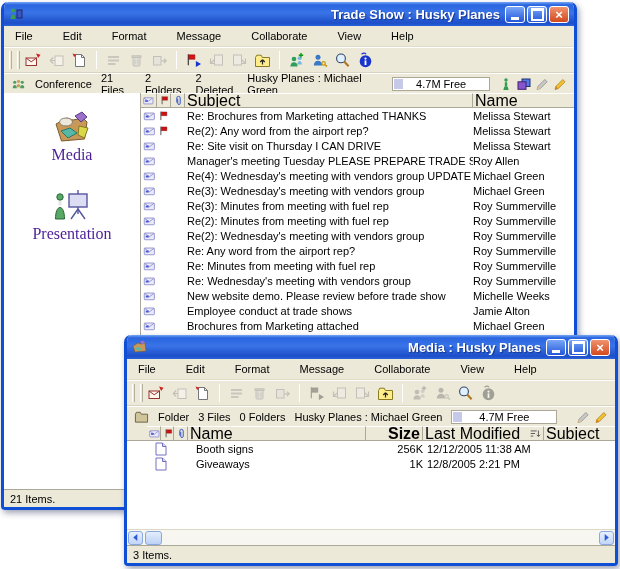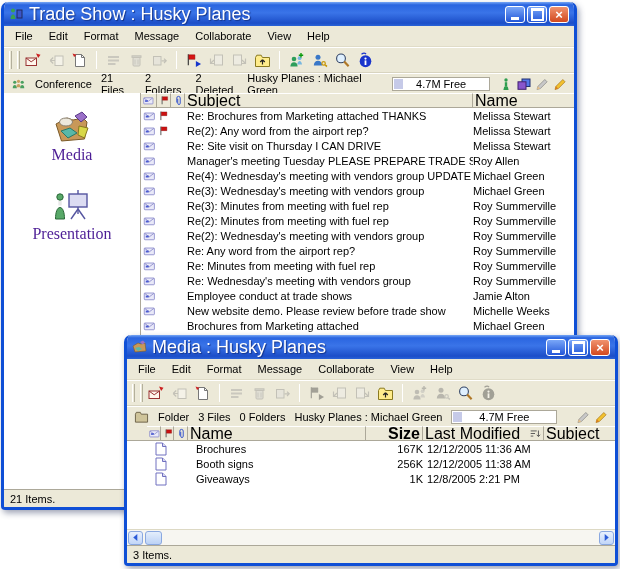--- a/index.html
+++ b/index.html
@@ -3,29 +3,29 @@
 <meta charset="utf-8">
 <style>
   *{margin:0;padding:0;box-sizing:border-box;}
   html,body{width:620px;height:569px;}
   body{font-family:"Liberation Sans",sans-serif;background:#fff;position:relative;overflow:hidden;font-size:11px;color:#000;}
   .window{position:absolute;border:3px solid #0f4fd6;border-top:0;border-radius:7px 7px 4px 4px;background:#ece9d8;box-shadow:2px 3px 6px rgba(40,50,90,.45);display:flex;flex-direction:column;overflow:hidden;}
   .win-trade{left:1px;top:2px;width:576px;height:508px;z-index:1;}
   .win-media{left:124px;top:335px;width:494px;height:231px;z-index:2;}
   .titlebar{height:24px;flex:0 0 24px;display:flex;align-items:center;gap:5px;padding:0 5px 0 4px;border-radius:5px 5px 0 0;
     background:linear-gradient(180deg,#76a6f5 0%,#2a65e0 12%,#3a74e8 45%,#1c4ec8 88%,#2a63d8 100%);}
-  .titletext{color:#fff;font-weight:normal;font-size:18px;text-shadow:1px 1px 1px #13338a;flex:1;white-space:nowrap;overflow:hidden;}
+  .titletext{color:#fff;font-weight:bold;font-size:13px;text-shadow:1px 1px 1px #13338a;flex:1;white-space:nowrap;overflow:hidden;text-align:right;}
   .ticon svg{width:16px;height:16px;display:block;}
   .tbtns{display:flex;gap:2px;}
   .tb{width:20px;height:17px;border-radius:3px;border:1px solid #fff;display:flex;align-items:center;justify-content:center;color:#fff;font-weight:bold;}
   .tb-min,.tb-max{background:linear-gradient(#7aa7f8,#2256d8);}
   .tb-close{background:linear-gradient(#f0926e,#d2491f);font-size:13px;line-height:13px;}
   .tb-min::after{content:"";width:8px;height:3px;background:#fff;margin-top:8px;}
   .tb-max::after{content:"";width:9px;height:8px;border:2px solid #fff;border-top-width:3px;}
-  .menubar{height:21px;flex:0 0 21px;display:flex;align-items:center;padding:4px 3px;background:#ece9d8;border-bottom:1px solid #e0dcc8;}
+  .menubar{height:21px;flex:0 0 21px;display:flex;align-items:center;padding:4px 3px;background:#ece9d8;border-bottom:1px solid #e0dcc8;gap:14px;}
   .mi{padding:2px 8px;cursor:default;}
   .toolbar{height:26px;flex:0 0 26px;display:flex;align-items:center;background:#ece9d8;border-top:1px solid #fff;border-bottom:1px solid #d8d4c0;padding:0 2px;}
   .grip{width:3px;height:18px;border-left:1px solid #fff;border-right:1px solid #b4b09c;margin:0 2px 0 3px;}
   .tbi{width:23px;height:21px;display:flex;align-items:center;justify-content:center;border-radius:2px;}
   .tbi svg{width:17px;height:17px;display:block;}
   .tbi.dis{filter:grayscale(1) opacity(.42);}
   .tsep{width:1px;height:18px;background:#bcb8a4;border-right:1px solid #fff;margin:0 5px;}
   .infobar{height:20px;flex:0 0 20px;display:flex;align-items:center;gap:9px;padding:0 7px;background:#ece9d8;border-top:1px solid #fff;font-size:11px;}
   .infobar .ic svg{width:15px;height:14px;display:block;}
   .counts{display:flex;gap:9px;}
@@ -512,35 +512,35 @@
           <div class="lrow">
             <span class="cell c-env">
               <svg viewBox="0 0 16 16">
                 <rect x="1" y="4" width="13.5" height="9" rx="1" fill="#e9e9f8" stroke="#7c7cc4"></rect>
                 <path d="M1.5 4.5l6.2 4.6 6.2-4.6" fill="none" stroke="#7c7cc4"></path>
                 <rect x="3" y="7.5" width="4" height="2.5" fill="#4a5ad0"></rect>
               </svg>
             </span>
             <span class="cell c-flg"></span>
             <span class="cell c-clp"></span>
+            <span class="cell c-sub">New website demo. Please review before trade show</span>
+            <span class="cell c-nam">Michelle Weeks</span>
+          </div>
+          <div class="lrow">
+            <span class="cell c-env">
+              <svg viewBox="0 0 16 16">
+                <rect x="1" y="4" width="13.5" height="9" rx="1" fill="#e9e9f8" stroke="#7c7cc4"></rect>
+                <path d="M1.5 4.5l6.2 4.6 6.2-4.6" fill="none" stroke="#7c7cc4"></path>
+                <rect x="3" y="7.5" width="4" height="2.5" fill="#4a5ad0"></rect>
+              </svg>
+            </span>
+            <span class="cell c-flg"></span>
+            <span class="cell c-clp"></span>
             <span class="cell c-sub">Employee conduct at trade shows</span>
             <span class="cell c-nam">Jamie Alton</span>
-          </div>
-          <div class="lrow">
-            <span class="cell c-env">
-              <svg viewBox="0 0 16 16">
-                <rect x="1" y="4" width="13.5" height="9" rx="1" fill="#e9e9f8" stroke="#7c7cc4"></rect>
-                <path d="M1.5 4.5l6.2 4.6 6.2-4.6" fill="none" stroke="#7c7cc4"></path>
-                <rect x="3" y="7.5" width="4" height="2.5" fill="#4a5ad0"></rect>
-              </svg>
-            </span>
-            <span class="cell c-flg"></span>
-            <span class="cell c-clp"></span>
-            <span class="cell c-sub">New website demo. Please review before trade show</span>
-            <span class="cell c-nam">Michelle Weeks</span>
           </div>
           <div class="lrow">
             <span class="cell c-env">
               <svg viewBox="0 0 16 16">
                 <rect x="1" y="4" width="13.5" height="9" rx="1" fill="#e9e9f8" stroke="#7c7cc4"></rect>
                 <path d="M1.5 4.5l6.2 4.6 6.2-4.6" fill="none" stroke="#7c7cc4"></path>
                 <rect x="3" y="7.5" width="4" height="2.5" fill="#4a5ad0"></rect>
               </svg>
             </span>
             <span class="cell c-flg"></span>
@@ -788,31 +788,20 @@
       <span class="hc m-subj" style="border-right:none;">Subject</span>
     </div>
   <div class="lbody" id="md-rows">
       <div class="lrow m-row">
         <span class="cell c-ic">
           <svg viewBox="0 0 12 14">
             <path d="M1 1h6.5L11 4.5V13H1z" fill="#fff" stroke="#7070c0"></path>
             <path d="M7.5 1v3.5H11" fill="#d8d8f0" stroke="#7070c0"></path>
           </svg>
         </span>
-        <span class="cell c-nam">Brochures</span>
-        <span class="cell c-siz">167K</span>
-        <span class="cell c-mod">12/12/2005  11:36 AM</span>
-      </div>
-      <div class="lrow m-row">
-        <span class="cell c-ic">
-          <svg viewBox="0 0 12 14">
-            <path d="M1 1h6.5L11 4.5V13H1z" fill="#fff" stroke="#7070c0"></path>
-            <path d="M7.5 1v3.5H11" fill="#d8d8f0" stroke="#7070c0"></path>
-          </svg>
-        </span>
         <span class="cell c-nam">Booth signs</span>
         <span class="cell c-siz">256K</span>
         <span class="cell c-mod">12/12/2005  11:38 AM</span>
       </div>
       <div class="lrow m-row">
         <span class="cell c-ic">
           <svg viewBox="0 0 12 14">
             <path d="M1 1h6.5L11 4.5V13H1z" fill="#fff" stroke="#7070c0"></path>
             <path d="M7.5 1v3.5H11" fill="#d8d8f0" stroke="#7070c0"></path>
           </svg>

